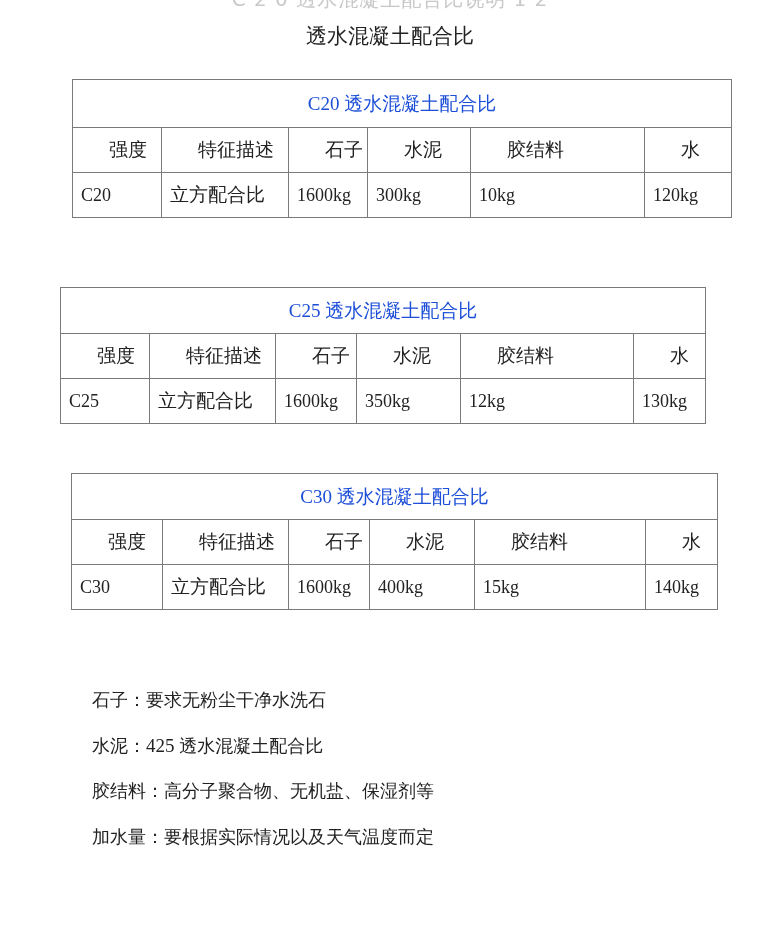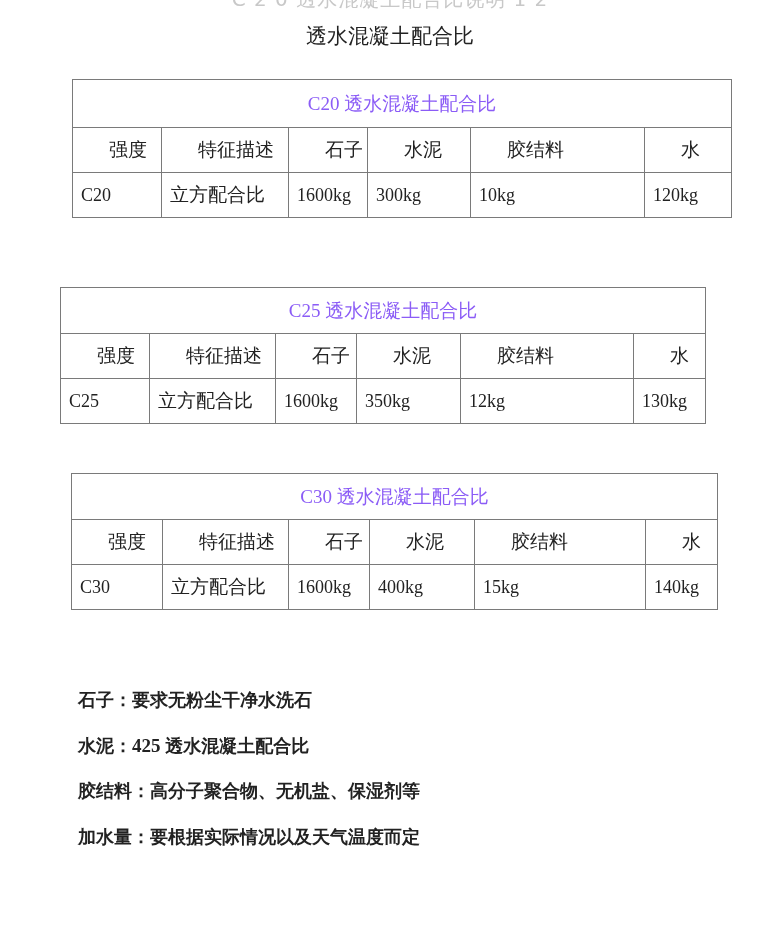--- a/index.html
+++ b/index.html
@@ -48,21 +48,21 @@
       box-sizing: border-box;
       vertical-align: middle;
       white-space: nowrap;
       overflow: hidden;
     }
     table.mix td.caption {
       text-align: center;
       padding: 0;
       font-family: "Liberation Serif", serif;
       font-size: 19px;
-      color: #8b5cf6;
+      color: #1d4ed8;
     }
     table.mix td.caption .cjk {
       font-family: "DejaVu Sans", sans-serif;
       font-size: 19px;
     }
     table.mix td.hd {
       font-family: "DejaVu Sans", sans-serif;
       font-size: 19px;
       color: #222;
       padding-left: 36px;
@@ -71,25 +71,24 @@
       font-family: "Liberation Serif", serif;
       font-size: 18px;
       color: #222;
     }
     table.mix td.val.cjk {
       font-family: Liberation Serif, serif;
       font-size: 19px;
     }
     .notes {
       position: absolute;
-      left: 78px;
+      left: 92px;
       top: 684px;
       font-size: 18px;
       color: #222;
-      font-weight: bold;
     }
     .note-line {
       height: 45.5px;
       line-height: 32px;
       white-space: nowrap;
     }
     .note-line .label { font-family: "DejaVu Sans", sans-serif; }
     .note-line .num { font-family: "Liberation Serif", serif; font-size: 19px; }
   </style>
 </head>

